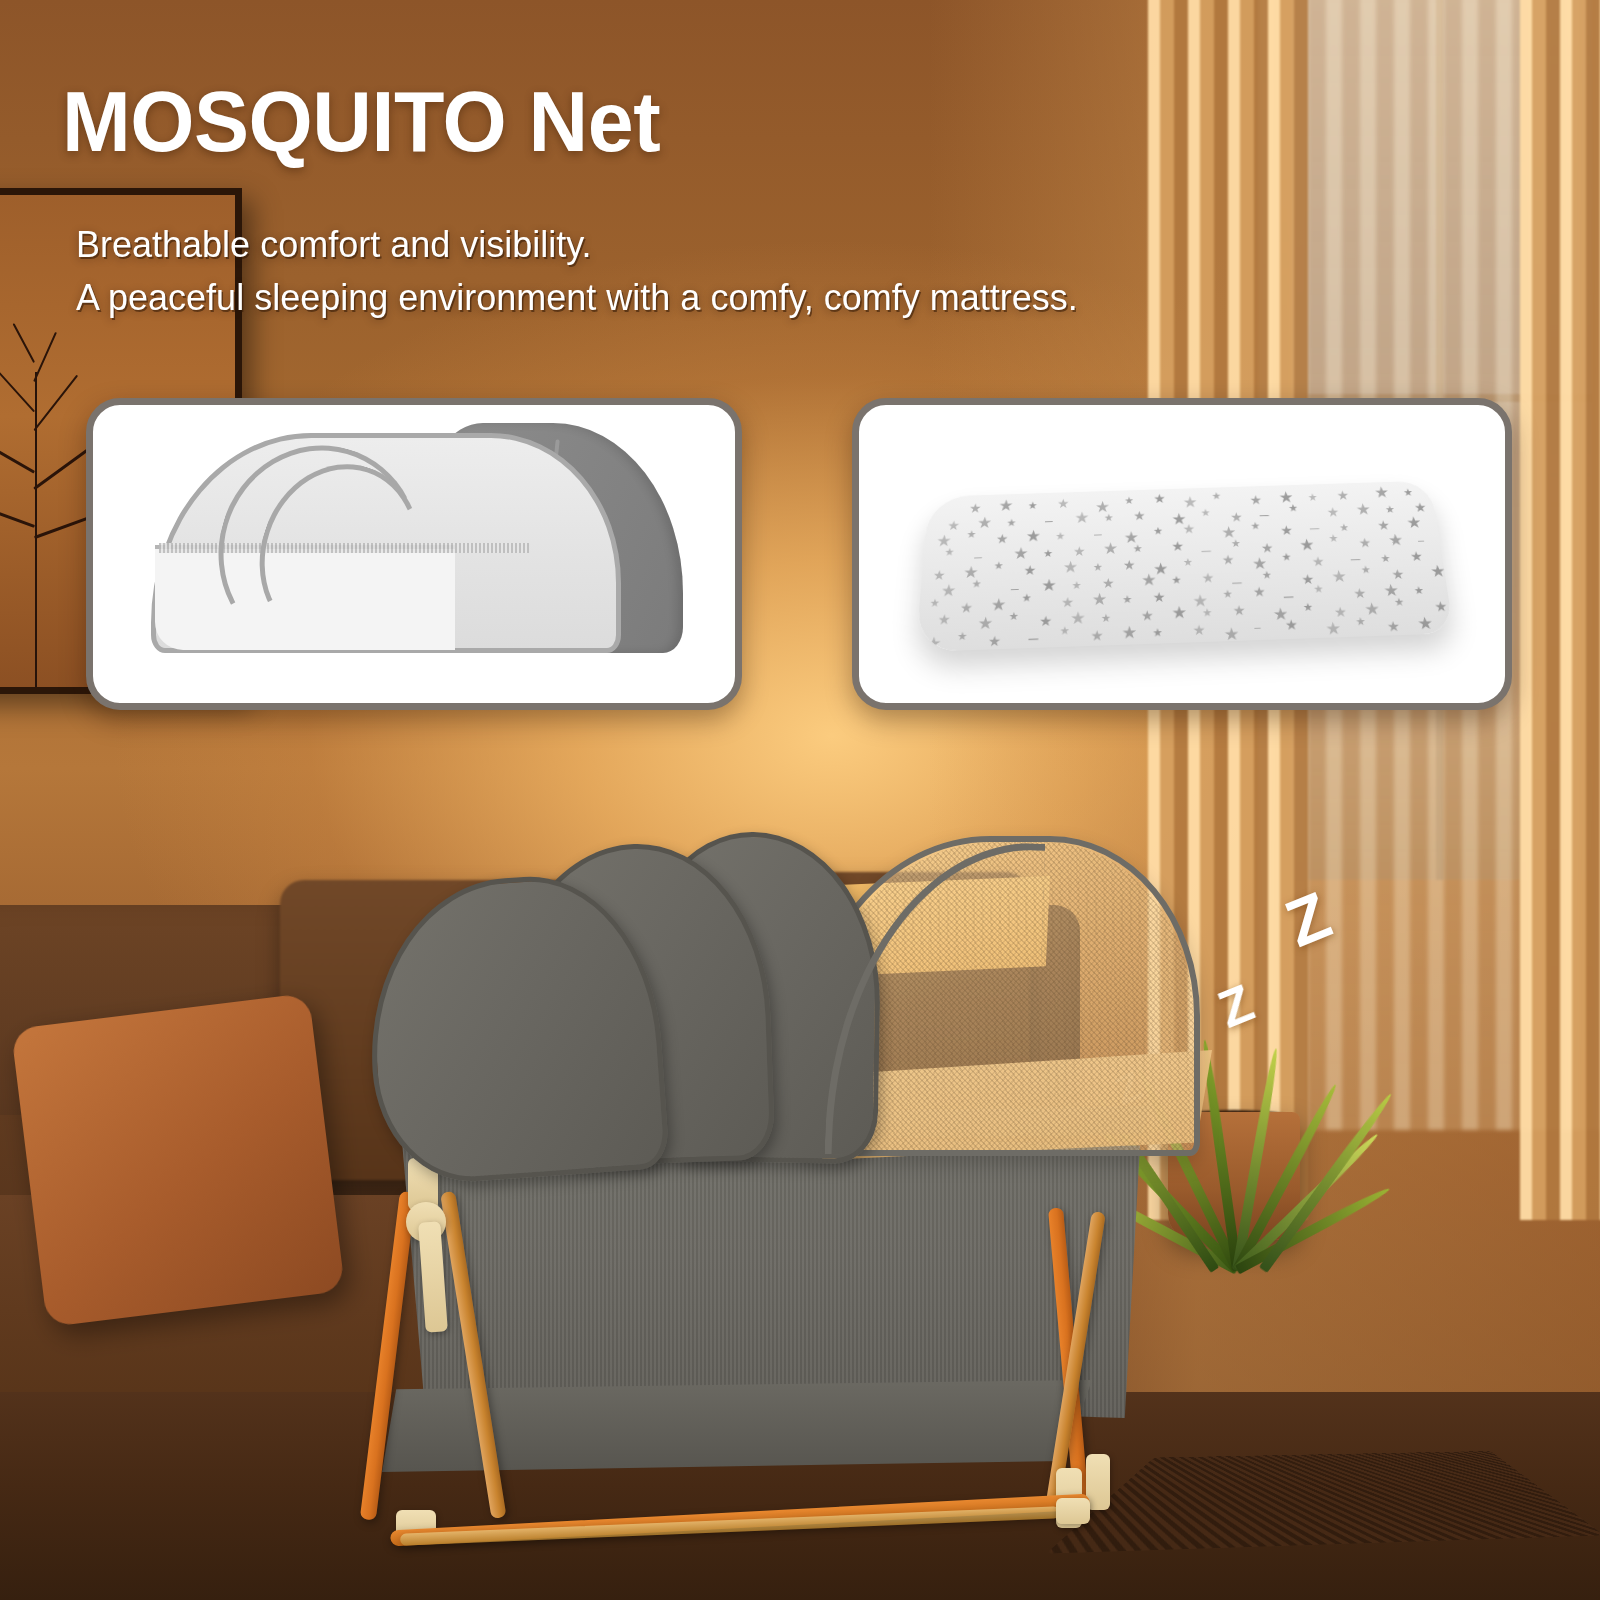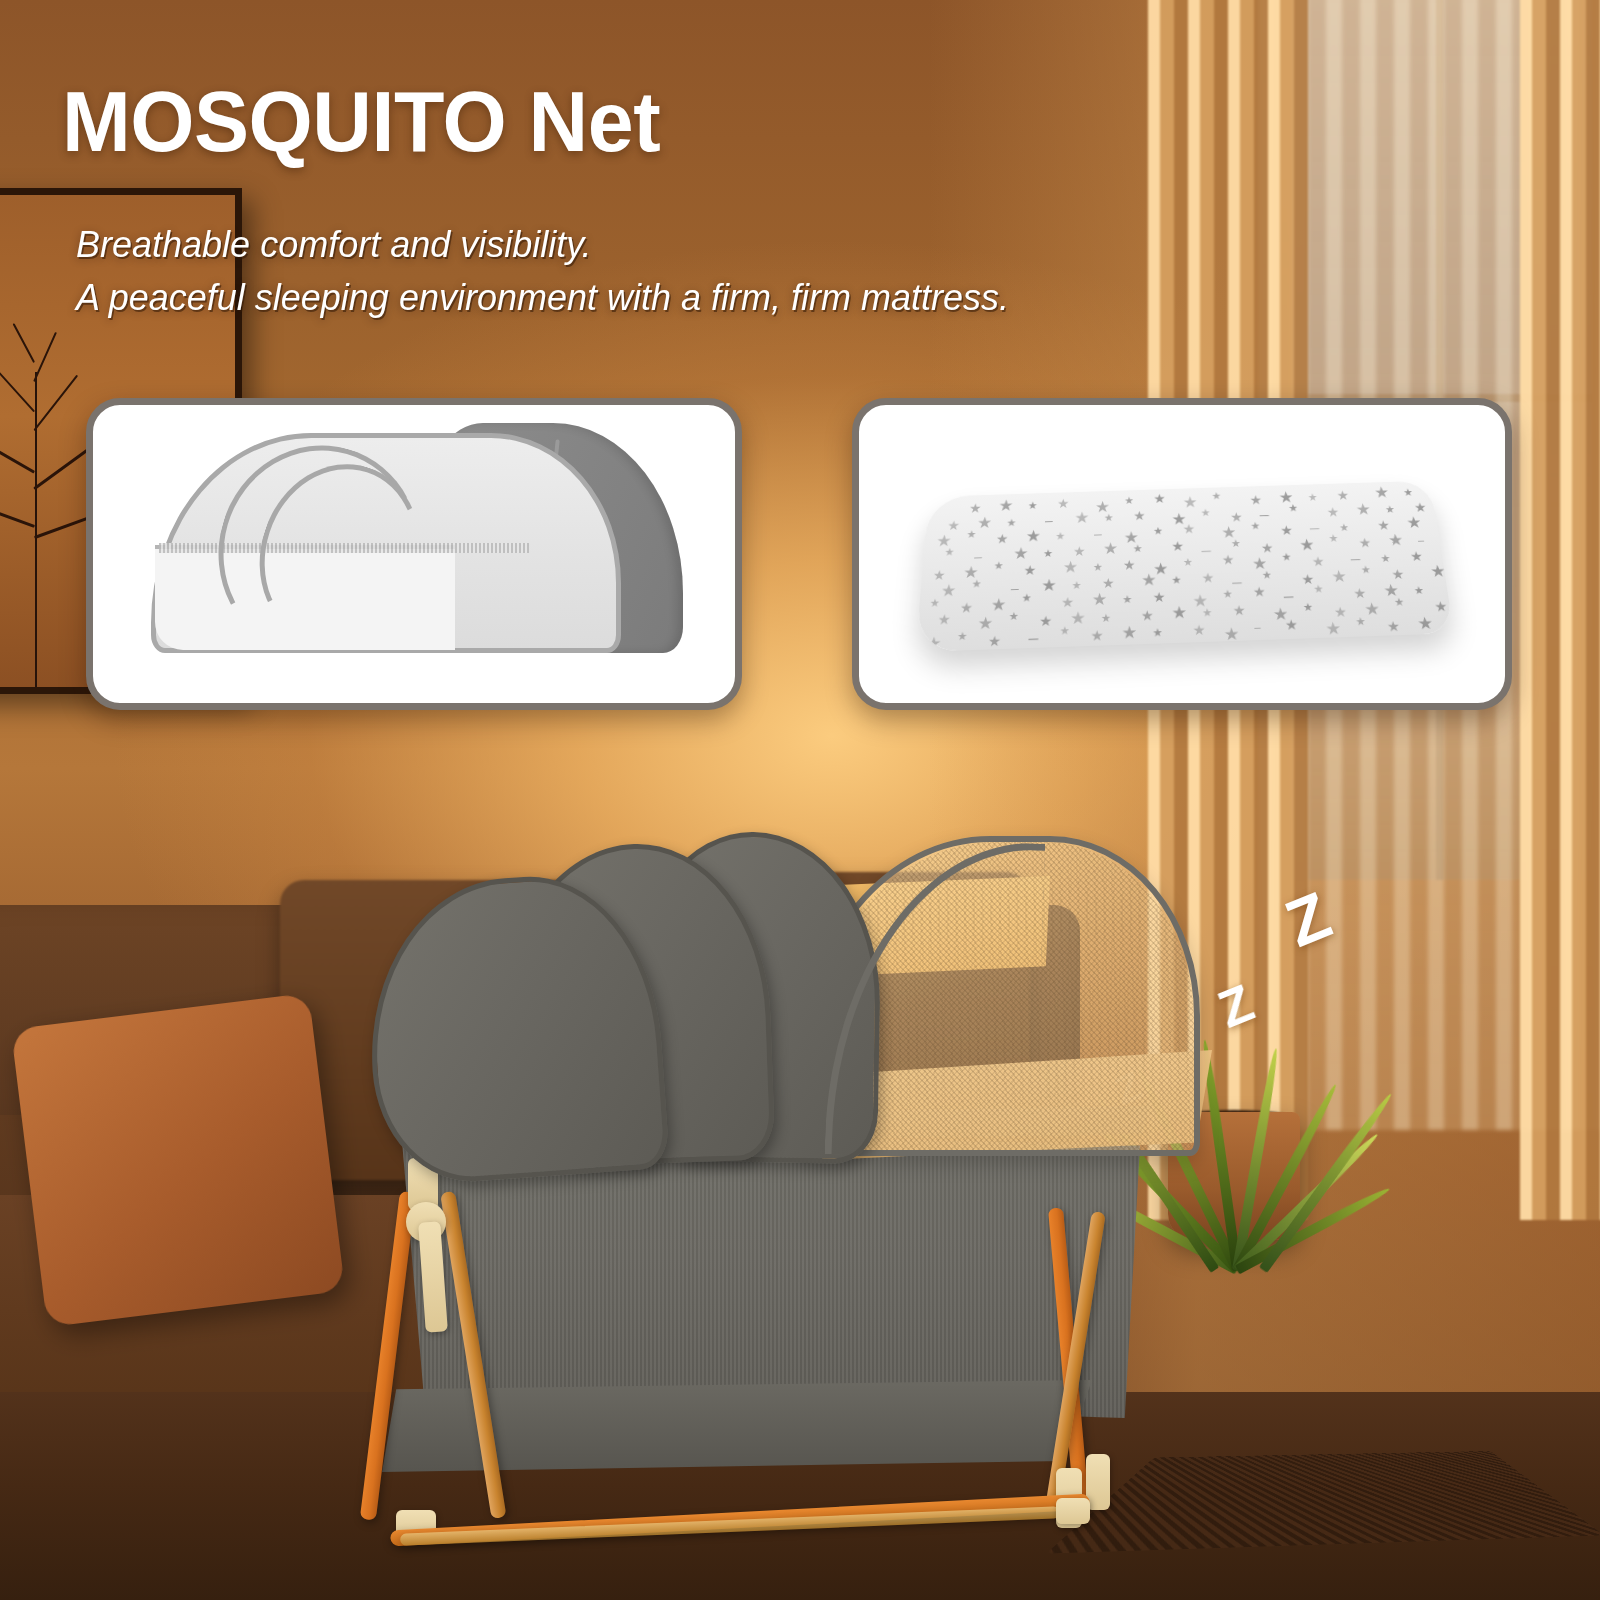--- a/index.html
+++ b/index.html
@@ -81,21 +81,21 @@
     transform-origin:bottom center;border-radius:50% 50% 2px 2px;filter:blur(.35px);}
 
   
   .title{position:absolute;left:62px;top:78px;
     font-size:86px;font-weight:bold;color:#ffffff;letter-spacing:-.5px;
     line-height:1;white-space:nowrap;transform:scaleX(.96);transform-origin:left top;
     text-shadow:0 3px 10px rgba(60,28,6,.45);}
   .sub{position:absolute;left:76px;top:218px;width:1440px;
     font-size:36px;color:#ffffff;line-height:1.48;font-weight:400;
     text-shadow:1.5px 1.5px 0 rgba(50,24,6,.55), 0 2px 8px rgba(40,18,4,.4);}
-  .sub div{white-space:nowrap;font-style:italic;}
+  .sub div{white-space:nowrap;}
 
   
   .card{position:absolute;background:#ffffff;border:7px solid #7a736d;
     border-radius:34px;box-shadow:0 10px 26px rgba(40,18,4,.35);overflow:hidden;}
   #card-net{left:86px;top:398px;width:656px;height:312px;}
   #card-mat{left:852px;top:398px;width:660px;height:312px;}
 
   
   .net-wrap{position:absolute;inset:0;}
   .net-body{position:absolute;left:58px;top:28px;width:470px;height:220px;
@@ -231,21 +231,21 @@
     <div class="frond" style="transform:rotate(28deg) scaleY(1.4);background:linear-gradient(180deg,#a8bd3a,#2d4710);"></div>
     <div class="frond" style="transform:rotate(46deg) scaleY(1.3);background:linear-gradient(180deg,#cdd95a,#3e5c1b);"></div>
     <div class="frond" style="transform:rotate(62deg) scaleY(1.15);background:linear-gradient(180deg,#9cb434,#2b440f);"></div>
     <div class="frond" style="left:1258px;transform:rotate(36deg) scaleY(1.45);background:linear-gradient(180deg,#b9cb45,#34501a);"></div>
     <div class="frond" style="left:1210px;transform:rotate(-34deg) scaleY(1.4);background:linear-gradient(180deg,#aec23e,#2e4a12);"></div>
   </div>
 
   <div class="title">MOSQUITO Net</div>
   <div class="sub">
     <div>Breathable comfort and visibility.</div>
-    <div>A peaceful sleeping environment with a firm, firm mattress.</div>
+    <div>A peaceful sleeping environment with a comfy, comfy mattress.</div>
   </div>
 
   <div class="card" id="card-net">
     <div class="net-wrap">
       <div class="canopy-gray"></div>
       <div class="canopy-seam" style="left:404px;top:30px;height:212px;transform:rotate(4deg);"></div>
       <div class="canopy-seam" style="left:452px;top:34px;height:206px;transform:rotate(6deg);"></div>
       <div class="net-body"></div>
       <div class="net-panel"></div>
       <div class="net-mesh"></div>

